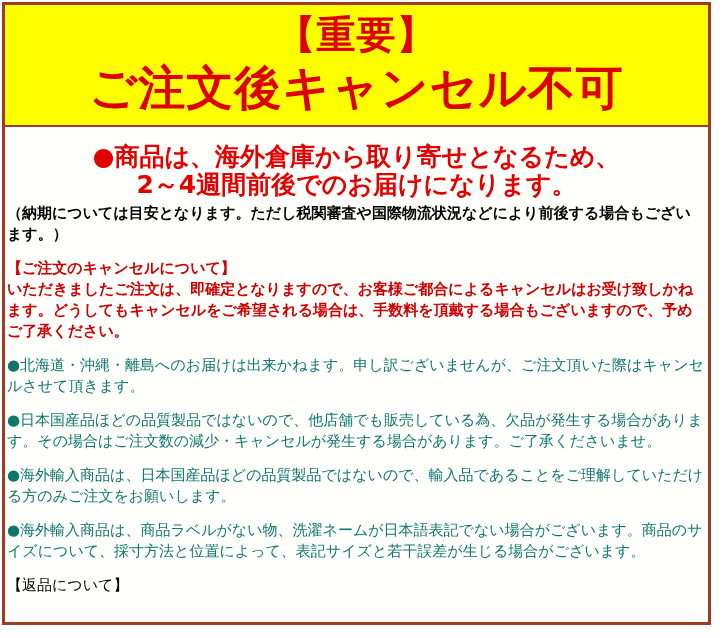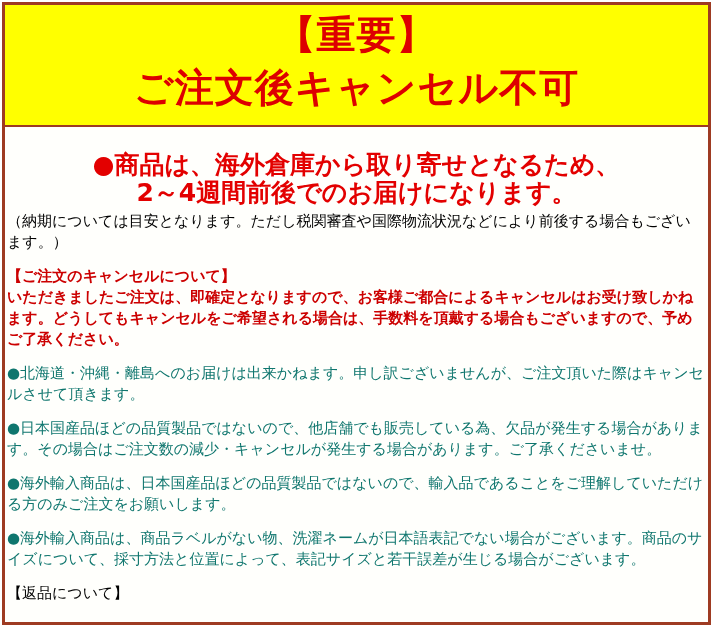--- a/index.html
+++ b/index.html
@@ -35,48 +35,48 @@
   }
   .banner-title {
     color: #dd0000;
     font-size: 39px;
     font-weight: bold;
     line-height: 50px;
     letter-spacing: 1px;
   }
   .banner-subtitle {
     color: #dd0000;
-    font-size: 39px;
+    font-size: 47px;
     font-weight: bold;
     line-height: 56px;
     letter-spacing: 1px;
   }
   
   .content {
     padding: 0 2px 0 2px;
     color: #000000;
   }
   .big-red {
-    margin-top: 24px;
+    margin-top: 16px;
     text-align: center;
     color: #e30000;
     font-weight: bold;
     font-size: 25px;
     line-height: 28px;
   }
   .para {
     font-size: 15px;
     line-height: 21px;
     margin: 0;
     overflow-wrap: anywhere;
     word-break: break-all;
   }
   .delivery-note {
     margin-top: 4px;
-    font-weight: normal;
+    font-weight: bold;
     color: #000000;
   }
   .red-block {
     margin-top: 13px;
     color: #cc0000;
     font-weight: bold;
   }
   .bullet {
     margin-top: 13px;
     color: #0f766e;

